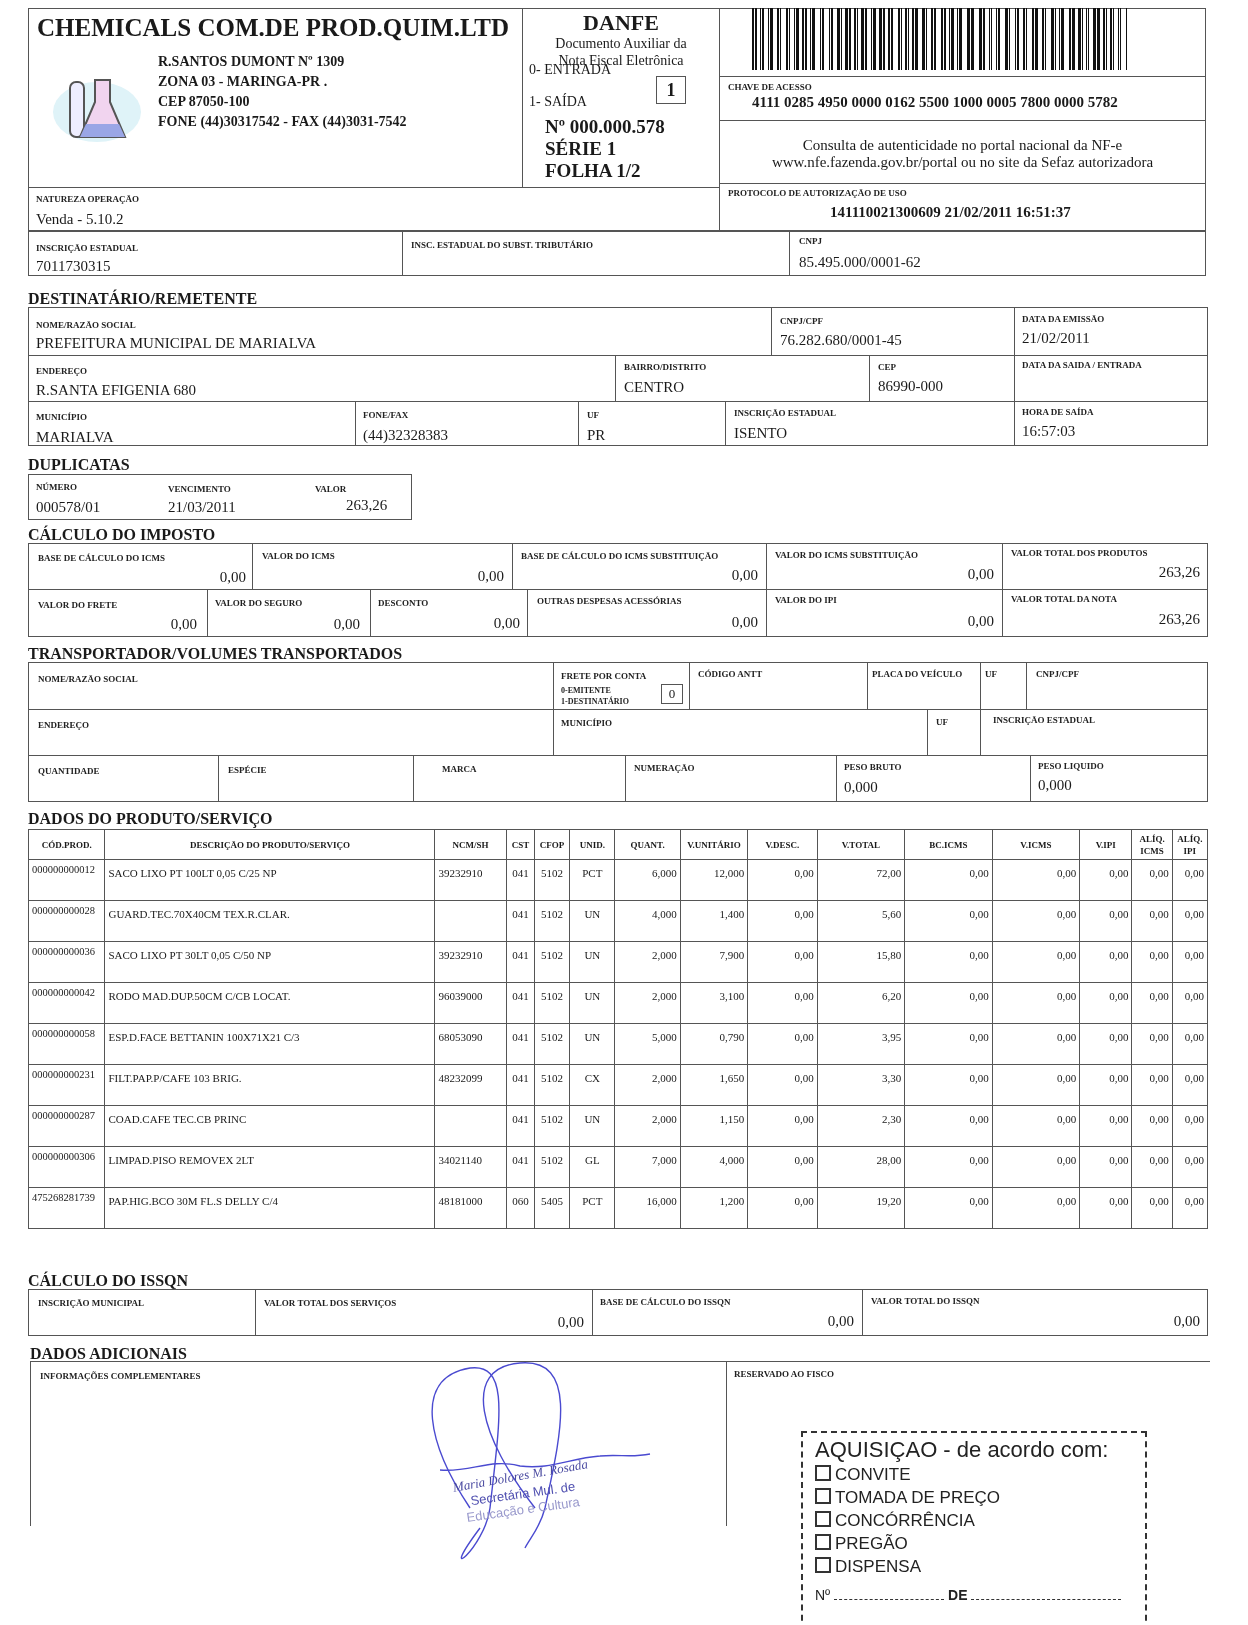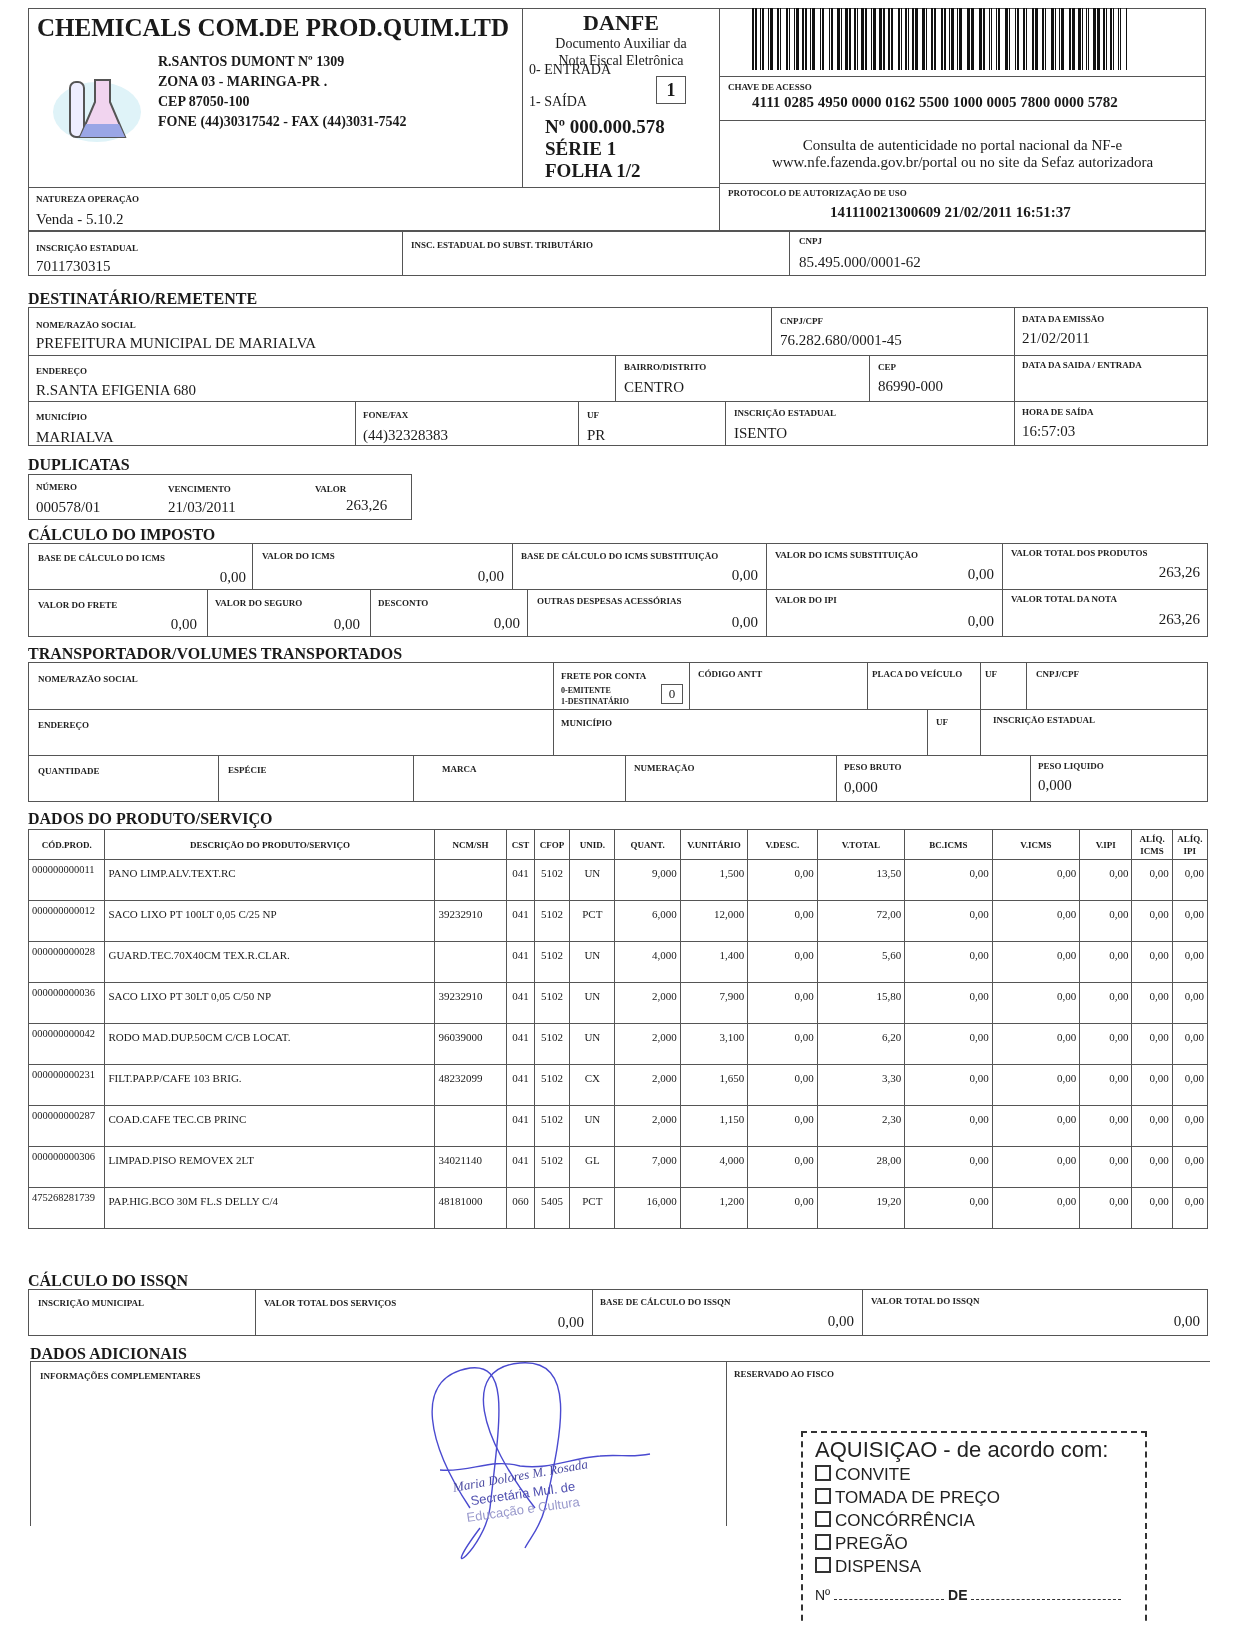--- a/index.html
+++ b/index.html
@@ -373,37 +373,20 @@
         <th>V.TOTAL</th>
         <th>BC.ICMS</th>
         <th>V.ICMS</th>
         <th>V.IPI</th>
         <th>ALÍQ. ICMS</th>
         <th>ALÍQ. IPI</th>
       </tr>
   </thead>
   <tbody id="prod-body">
       <tr>
-        <td class="code">000000000011</td>
-        <td>PANO LIMP.ALV.TEXT.RC</td>
-        <td></td>
-        <td class="c">041</td>
-        <td class="c">5102</td>
-        <td class="c">UN</td>
-        <td class="r">9,000</td>
-        <td class="r">1,500</td>
-        <td class="r">0,00</td>
-        <td class="r">13,50</td>
-        <td class="r">0,00</td>
-        <td class="r">0,00</td>
-        <td class="r">0,00</td>
-        <td class="r">0,00</td>
-        <td class="r">0,00</td>
-      </tr>
-      <tr>
         <td class="code">000000000012</td>
         <td>SACO LIXO PT 100LT 0,05 C/25 NP</td>
         <td>39232910</td>
         <td class="c">041</td>
         <td class="c">5102</td>
         <td class="c">PCT</td>
         <td class="r">6,000</td>
         <td class="r">12,000</td>
         <td class="r">0,00</td>
         <td class="r">72,00</td>
@@ -451,20 +434,37 @@
         <td class="code">000000000042</td>
         <td>RODO MAD.DUP.50CM C/CB LOCAT.</td>
         <td>96039000</td>
         <td class="c">041</td>
         <td class="c">5102</td>
         <td class="c">UN</td>
         <td class="r">2,000</td>
         <td class="r">3,100</td>
         <td class="r">0,00</td>
         <td class="r">6,20</td>
+        <td class="r">0,00</td>
+        <td class="r">0,00</td>
+        <td class="r">0,00</td>
+        <td class="r">0,00</td>
+        <td class="r">0,00</td>
+      </tr>
+      <tr>
+        <td class="code">000000000058</td>
+        <td>ESP.D.FACE BETTANIN 100X71X21 C/3</td>
+        <td>68053090</td>
+        <td class="c">041</td>
+        <td class="c">5102</td>
+        <td class="c">UN</td>
+        <td class="r">5,000</td>
+        <td class="r">0,790</td>
+        <td class="r">0,00</td>
+        <td class="r">3,95</td>
         <td class="r">0,00</td>
         <td class="r">0,00</td>
         <td class="r">0,00</td>
         <td class="r">0,00</td>
         <td class="r">0,00</td>
       </tr>
       <tr>
         <td class="code">000000000231</td>
         <td>FILT.PAP.P/CAFE 103 BRIG.</td>
         <td>48232099</td>

